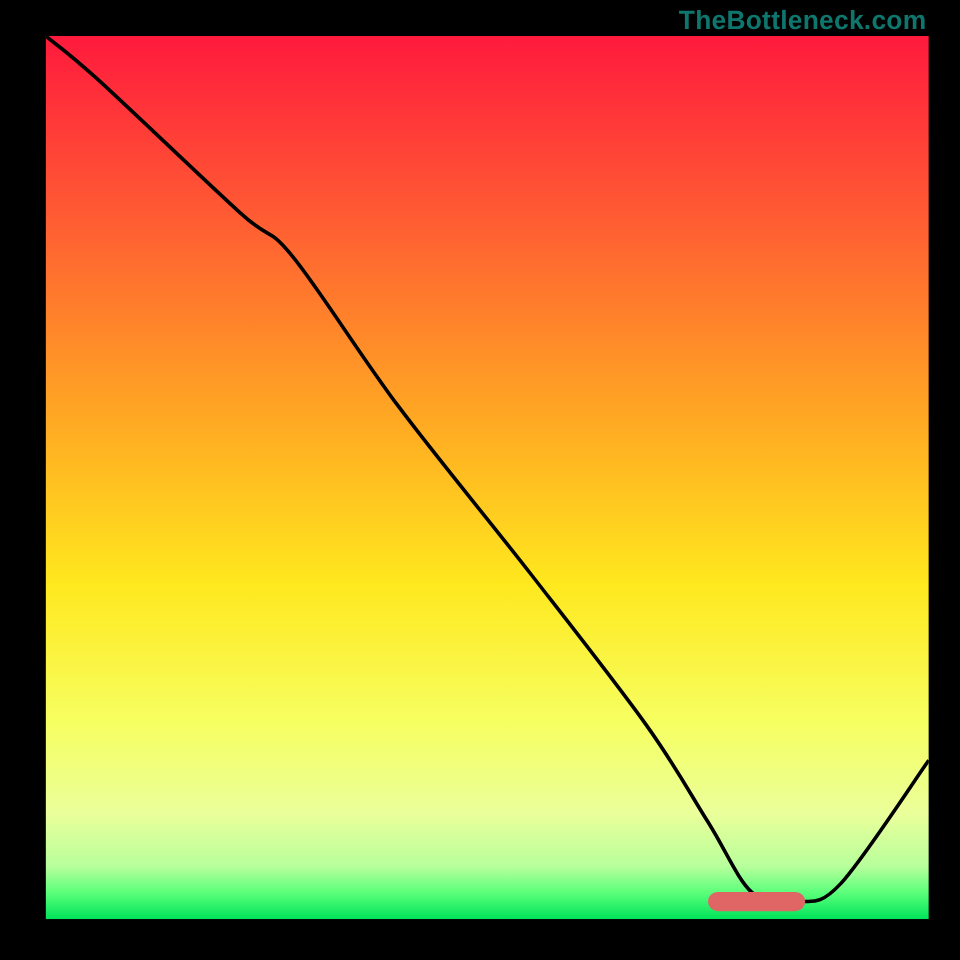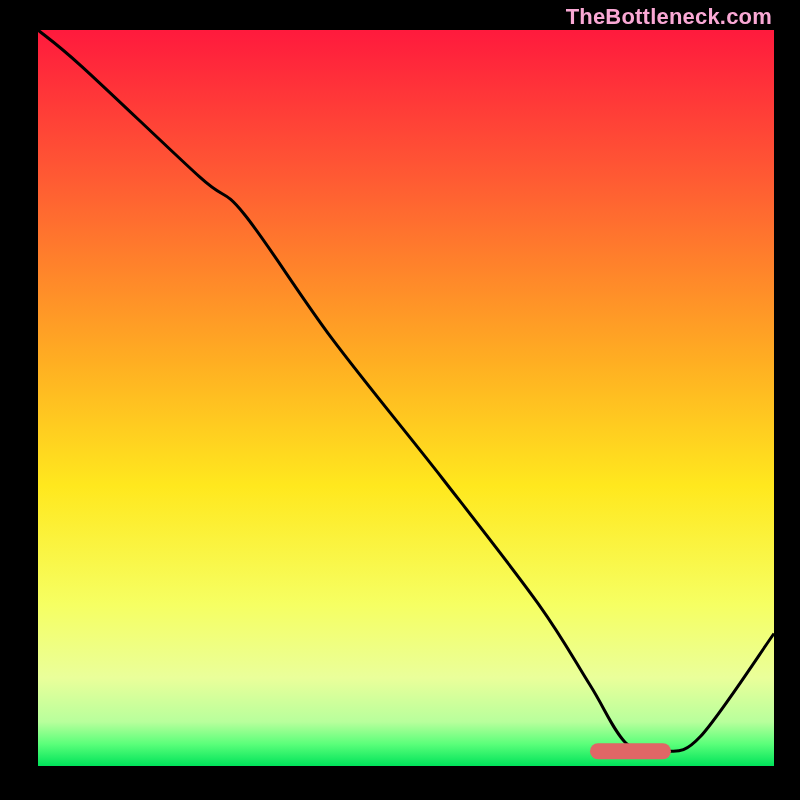--- a/index.html
+++ b/index.html
@@ -14,21 +14,21 @@
   .outer {
     position: relative;
     width: 800px;
     height: 800px;
     background: #000;
   }
   .watermark {
     position: absolute;
     top: 4px;
     right: 28px;
-    color: #f9a8d4;
+    color: #0f766e;
     font-size: 22px;
     font-weight: 600;
     letter-spacing: 0.2px;
     user-select: none;
   }
   .plot-wrap {
     position: absolute;
     left: 38px;
     top: 30px;
     width: 736px;

